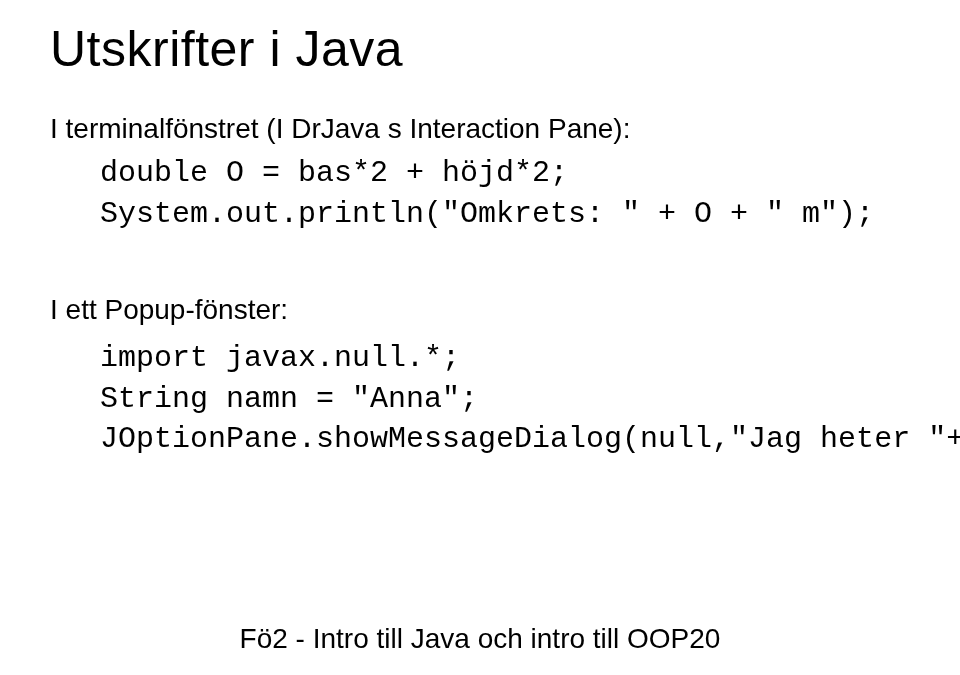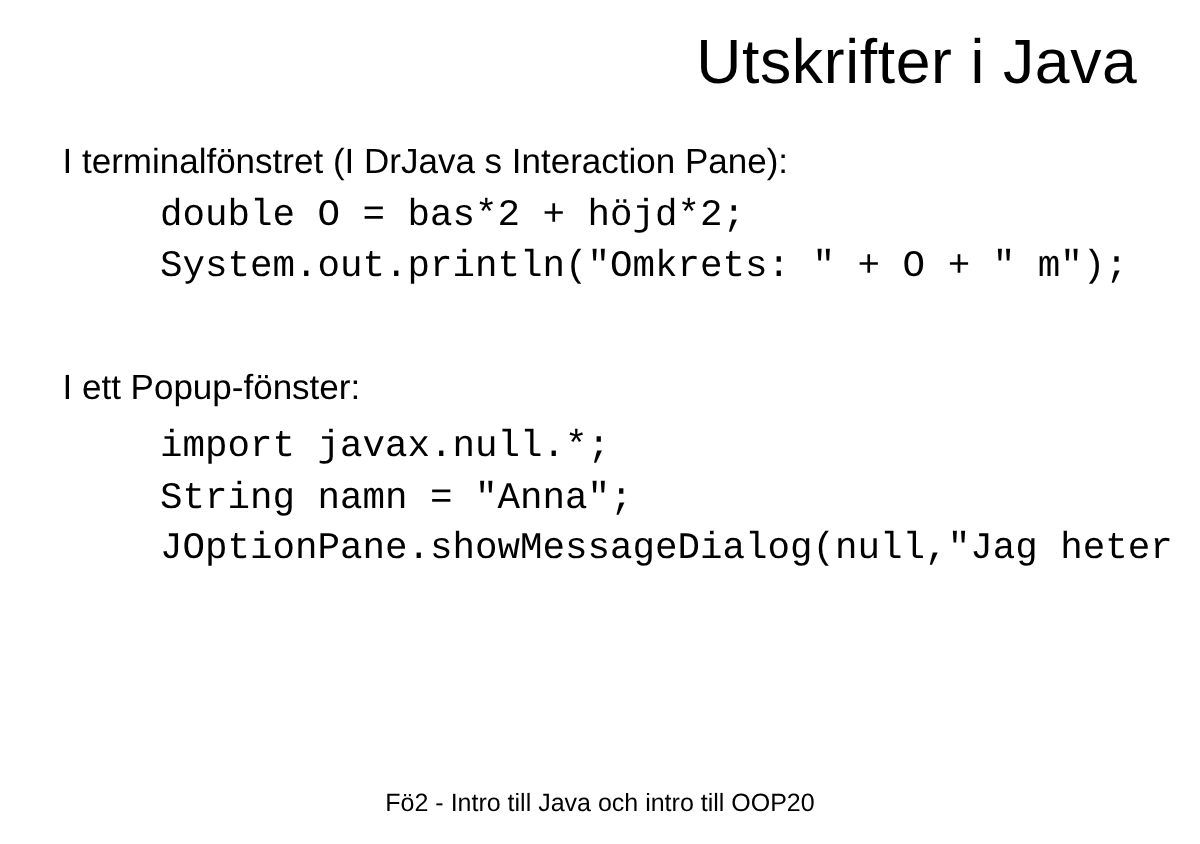--- a/index.html
+++ b/index.html
@@ -12,50 +12,50 @@
       height: 675px;
       background: #ffffff;
       font-family: Arial, Helvetica, sans-serif;
       color: #000000;
       padding: 20px 50px;
       position: relative;
     }
     .title {
       font-size: 50px;
       font-weight: normal;
-      text-align: right;
+      text-align: left;
       margin-bottom: 35px;
       letter-spacing: 0.5px;
     }
     .section-heading {
       font-size: 28px;
       font-weight: normal;
       margin-bottom: 8px;
     }
     .indented {
-      margin-left: 78px;
+      margin-left: 50px;
     }
     .code {
       font-family: "Courier New", Courier, monospace;
       font-size: 30px;
       line-height: 1.35;
       white-space: pre;
     }
     .spacer-lg {
       height: 60px;
     }
     .spacer-sm {
       height: 4px;
     }
     .footer {
       position: absolute;
       bottom: 20px;
       width: 860px;
       text-align: center;
-      font-size: 20px;
+      font-size: 28px;
     }
   </style>
 </head>
 <body>
 
 <h1 class="title">Utskrifter i Java</h1>
 
 <div class="section-heading">I terminalfönstret (I DrJava s Interaction Pane):</div>
 <div class="code indented">double O = bas*2 + höjd*2;</div>
 <div class="code indented">System.out.println("Omkrets: " + O + " m");</div>

